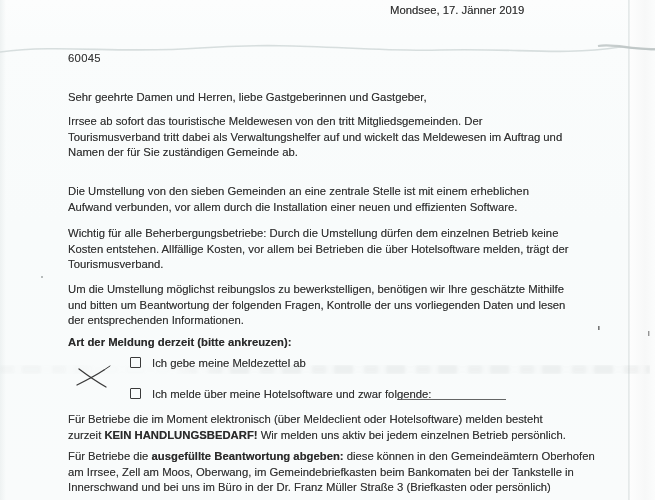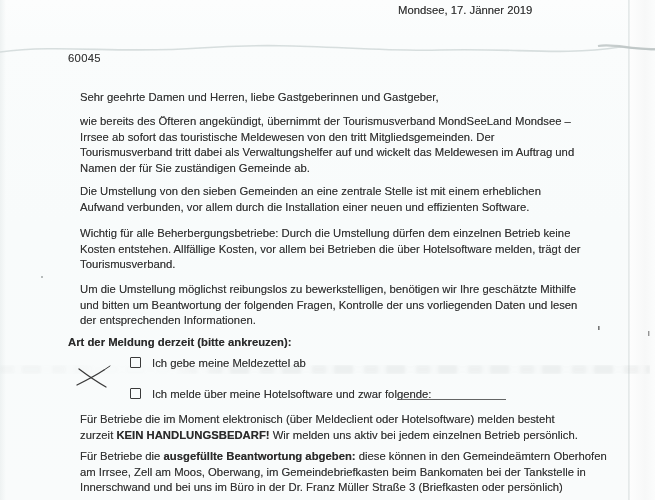--- a/index.html
+++ b/index.html
@@ -22,25 +22,24 @@
                  background:linear-gradient(90deg,#eef2f2,rgba(255,255,255,0)); }
   .shade-right { position:absolute; left:630px; top:0; width:25px; height:500px;
                  background:linear-gradient(90deg,#fdfdfd,#f7f8f8 60%,#fbfcfc); }
   .edge-line   { position:absolute; left:628px; top:0; width:2px; height:500px;
                  background:linear-gradient(90deg,#e2e7e7,#eef1f1); }
   .tline {
     position:relative;
     height:15.5px; line-height:15.5px;
     white-space:nowrap;
     text-shadow:0 0 .4px rgba(50,50,50,.55);
-    margin-left:12px;
   }
   .bold, .bold-line { font-weight:bold; color:#2b2b2b; }
   .para { position:absolute; left:68px; }
-  .date-line { position:absolute; left:398px; top:3px; height:15px; line-height:15px;
+  .date-line { position:absolute; left:390px; top:3px; height:15px; line-height:15px;
                white-space:nowrap; text-shadow:0 0 .4px rgba(50,50,50,.55); }
   .ref-number { position:absolute; left:68px; top:51px; height:14px; line-height:14px;
                 color:#3c3c3c; letter-spacing:.3px; text-shadow:0 0 .4px rgba(50,50,50,.5); }
   .form-heading { position:absolute; left:68px; top:334px; height:16px; line-height:16px;
                   font-weight:bold; color:#2b2b2b; white-space:nowrap;
                   text-shadow:0 0 .4px rgba(40,40,40,.5); }
   .checkbox-row { position:absolute; left:92px; height:15.5px; line-height:15.5px; white-space:nowrap;margin-left:38px; }
   .checkbox-row .box {
     display:inline-block; width:9px; height:9px;
     border:1.3px solid #3a3a3a; border-radius:1px;
@@ -74,21 +73,20 @@
 
   <div class="date-line">Mondsee, 17. Jänner 2019</div>
 
   <div class="ref-number">60045</div>
 
   <div class="para" style="top:90px;">
     <div class="tline">Sehr geehrte Damen und Herren, liebe Gastgeberinnen und Gastgeber,</div>
   </div>
 
   <div class="para" style="top:114px;">
-      <div class="tline">wie bereits des Öfteren angekündigt, übernimmt der Tourismusverband MondSeeLand Mondsee –</div>
       <div class="tline">Irrsee ab sofort das touristische Meldewesen von den tritt Mitgliedsgemeinden. Der</div>
       <div class="tline">Tourismusverband tritt dabei als Verwaltungshelfer auf und wickelt das Meldewesen im Auftrag und</div>
       <div class="tline">Namen der für Sie zuständigen Gemeinde ab.</div>
     </div>
 
   <div class="para" style="top:184px;">
       <div class="tline">Die Umstellung von den sieben Gemeinden an eine zentrale Stelle ist mit einem erheblichen</div>
       <div class="tline">Aufwand verbunden, vor allem durch die Installation einer neuen und effizienten Software.</div>
     </div>
 

